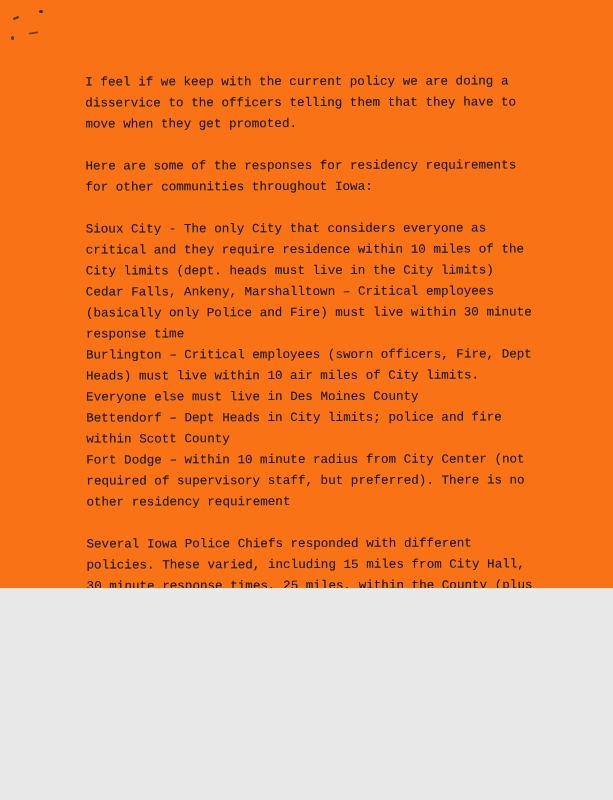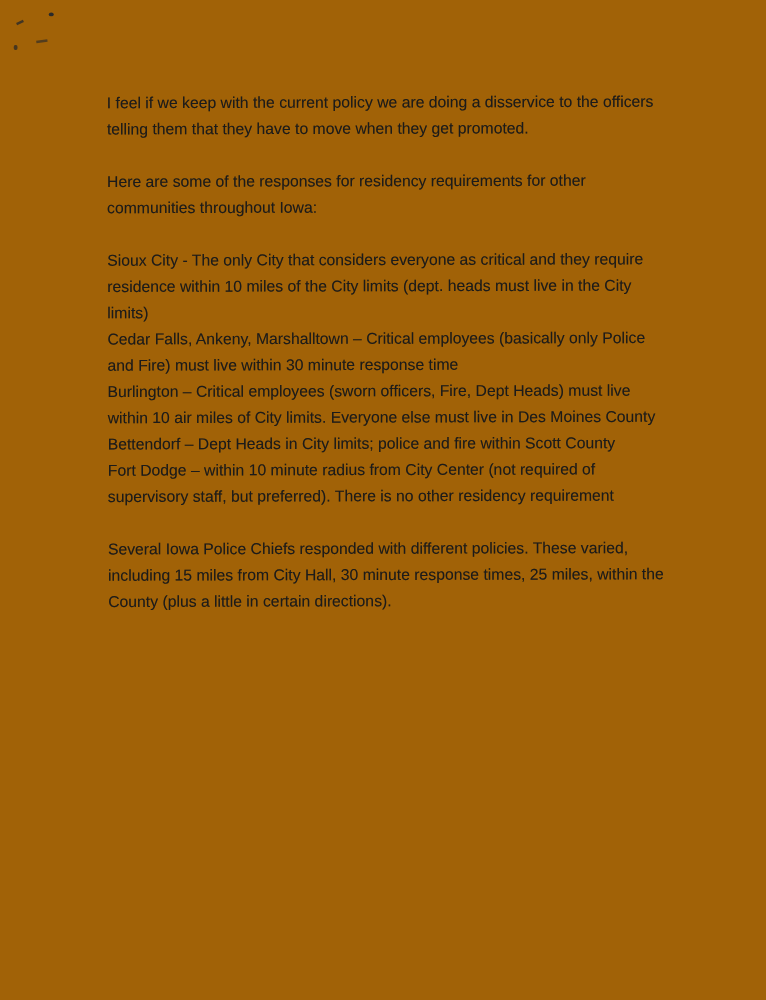--- a/index.html
+++ b/index.html
@@ -3,25 +3,25 @@
 <meta charset="utf-8">
 <style>
   html, body {
     margin: 0;
     padding: 0;
     background: #e8e8e8;
   }
   .page {
     position: relative;
     width: 613px;
-    height: 800px;
+    height: 588px;
     margin: 0 auto;
-    background: #a16207;
+    background: #f97316;
     overflow: hidden;
-    font-family: Liberation Sans, sans-serif;
+    font-family: Liberation Mono, monospace;
     color: #1b1b1b;
   }
   .text-block {
     position: absolute;
     left: 86px;
     top: 72px;
     width: 448px;
     font-size: 12.6px;
     line-height: 21px;
     transform: rotate(-0.15deg);

